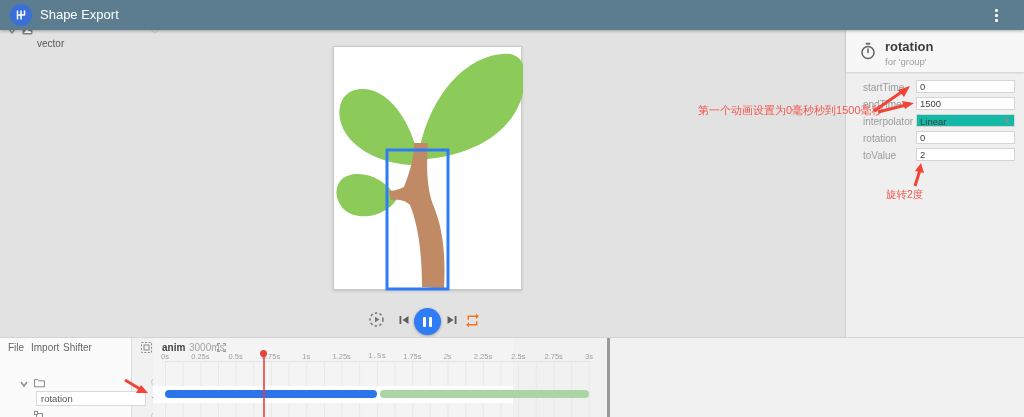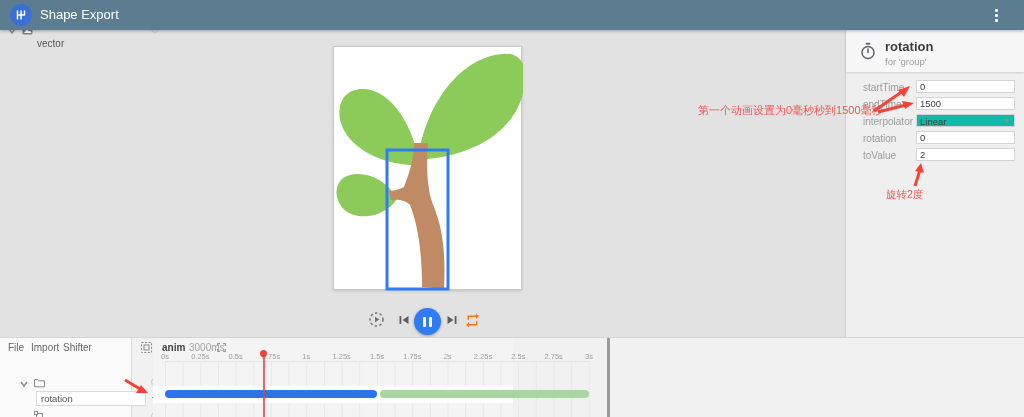--- a/index.html
+++ b/index.html
@@ -250,21 +250,21 @@
       <svg class="tl-expand" width="9" height="9" viewBox="0 0 9 9">
         <path d="M0.7 3 V0.7 H3 M6 0.7 H8.3 V3 M8.3 6 V8.3 H6 M3 8.3 H0.7 V6" fill="none" stroke="#9a9a9a" stroke-width="1.2"></path>
       </svg>
       <div class="tl-ticks">
           <span class="tick" style="left: 12px;">0s</span>
           <span class="tick" style="left: 47.3325px;">0.25s</span>
           <span class="tick" style="left: 82.665px;">0.5s</span>
           <span class="tick" style="left: 117.998px;">0.75s</span>
           <span class="tick" style="left: 153.33px;">1s</span>
           <span class="tick" style="left: 188.662px;">1.25s</span>
-          <span class="tick" style="left: 223.995px;">1.5s</span>
+          <span class="tick" style="left: 223.995px; font-family: Liberation Mono, monospace;">1.5s</span>
           <span class="tick" style="left: 259.327px;">1.75s</span>
           <span class="tick" style="left: 294.66px; font-style: italic;">2s</span>
           <span class="tick" style="left: 329.993px;">2.25s</span>
           <span class="tick" style="left: 365.325px;">2.5s</span>
           <span class="tick" style="left: 400.658px;">2.75s</span>
           <span class="tick" style="left: 435.99px;">3s</span>
         </div>
       <div class="tl-grid"></div>
       <div class="tl-stripe"></div>
       <div class="tl-block" style="left: 12px; width: 211.995px; background: rgb(43, 116, 234);"></div>

